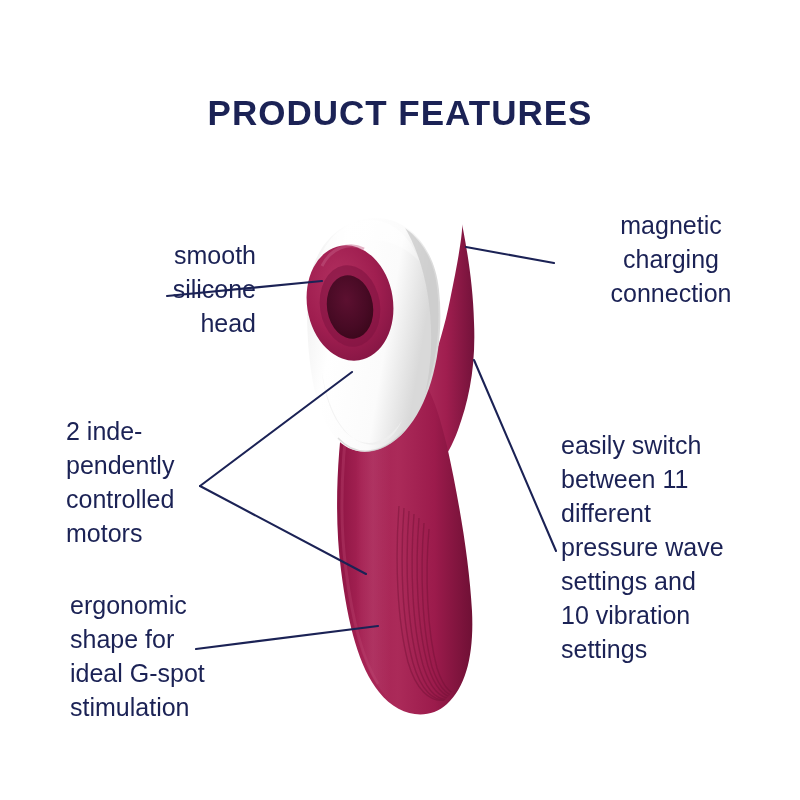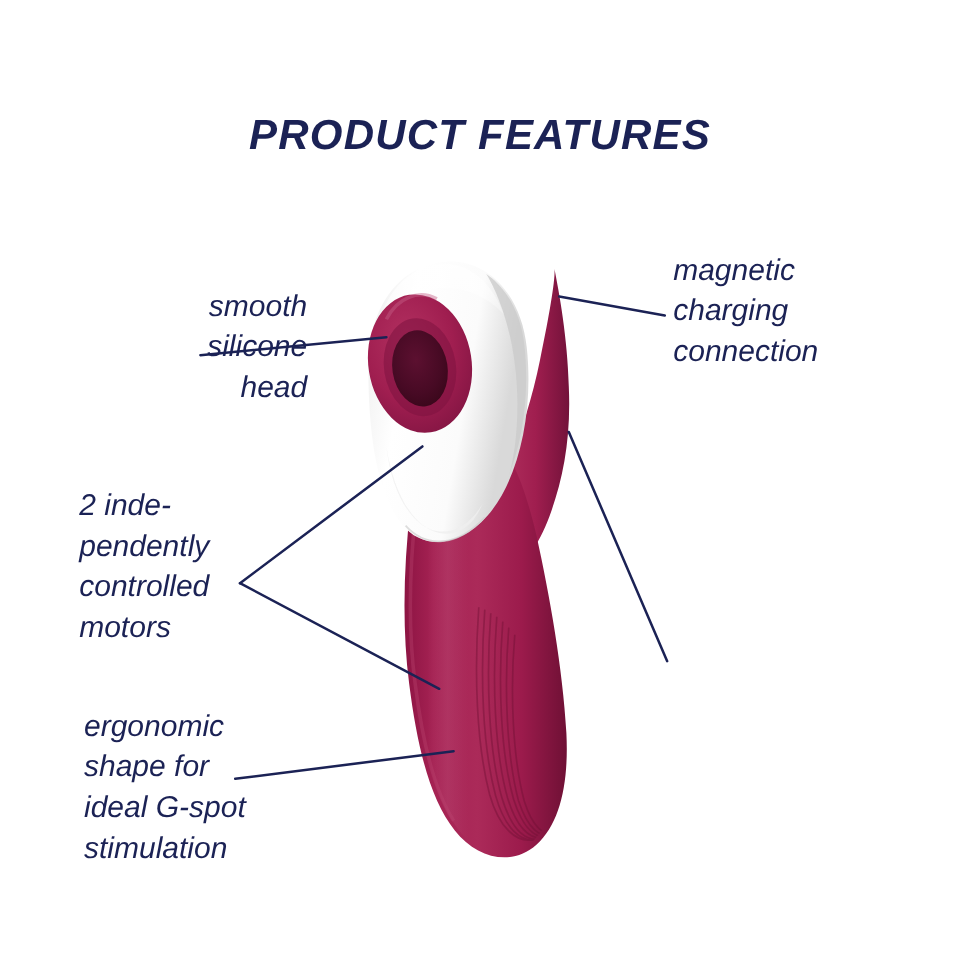--- a/index.html
+++ b/index.html
@@ -14,21 +14,20 @@
     position: relative;
     overflow: hidden;
   }
 
   #infographic {
     position: absolute;
     inset: 0;
     width: 800px;
     height: 800px;
     background: #ffffff;
-    font-style: italic;
   }
 
   
   #title {
     position: absolute;
     top: 70px;
     left: 0;
     width: 800px;
     text-align: center;
     font-size: 35px;
@@ -42,23 +41,23 @@
   .callout {
     position: absolute;
     color: #1b2255;
     font-size: 25px;
     line-height: 1.36;
     font-weight: 400;
     font-family: "Liberation Sans", sans-serif;
     white-space: pre-line;
   }
   #callout-smooth-head   { left: 66px;  top: 238px; width: 190px; text-align: right; }
-  #callout-motors        { left: 66px;  top: 404px; width: 200px; }
+  #callout-motors        { left: 66px;  top: 414px; width: 200px; }
   #callout-ergonomic     { left: 70px;  top: 588px; width: 215px; }
-  #callout-magnetic      { left: 561px; top: 208px; width: 220px; }
+  #callout-magnetic      { left: 561px; top: 208px; width: 220px; text-align: center; }
   #callout-settings      { left: 561px; top: 428px; width: 225px; }
 
   
   #stage {
     position: absolute;
     left: 0;
     top: 0;
     width: 800px;
     height: 800px;
   }
@@ -239,15 +238,22 @@
 
   <div class="callout" id="callout-ergonomic">ergonomic
 shape for
 ideal G-spot
 stimulation</div>
 
   <div class="callout" id="callout-magnetic">magnetic
 charging
 connection</div>
 
+  <div class="callout" id="callout-settings">easily switch
+between 11
+different
+pressure wave
+settings and
+10 vibration
+settings</div>
 
   <div id="footer-rule"></div>
 </div>
 
 </body></html>

